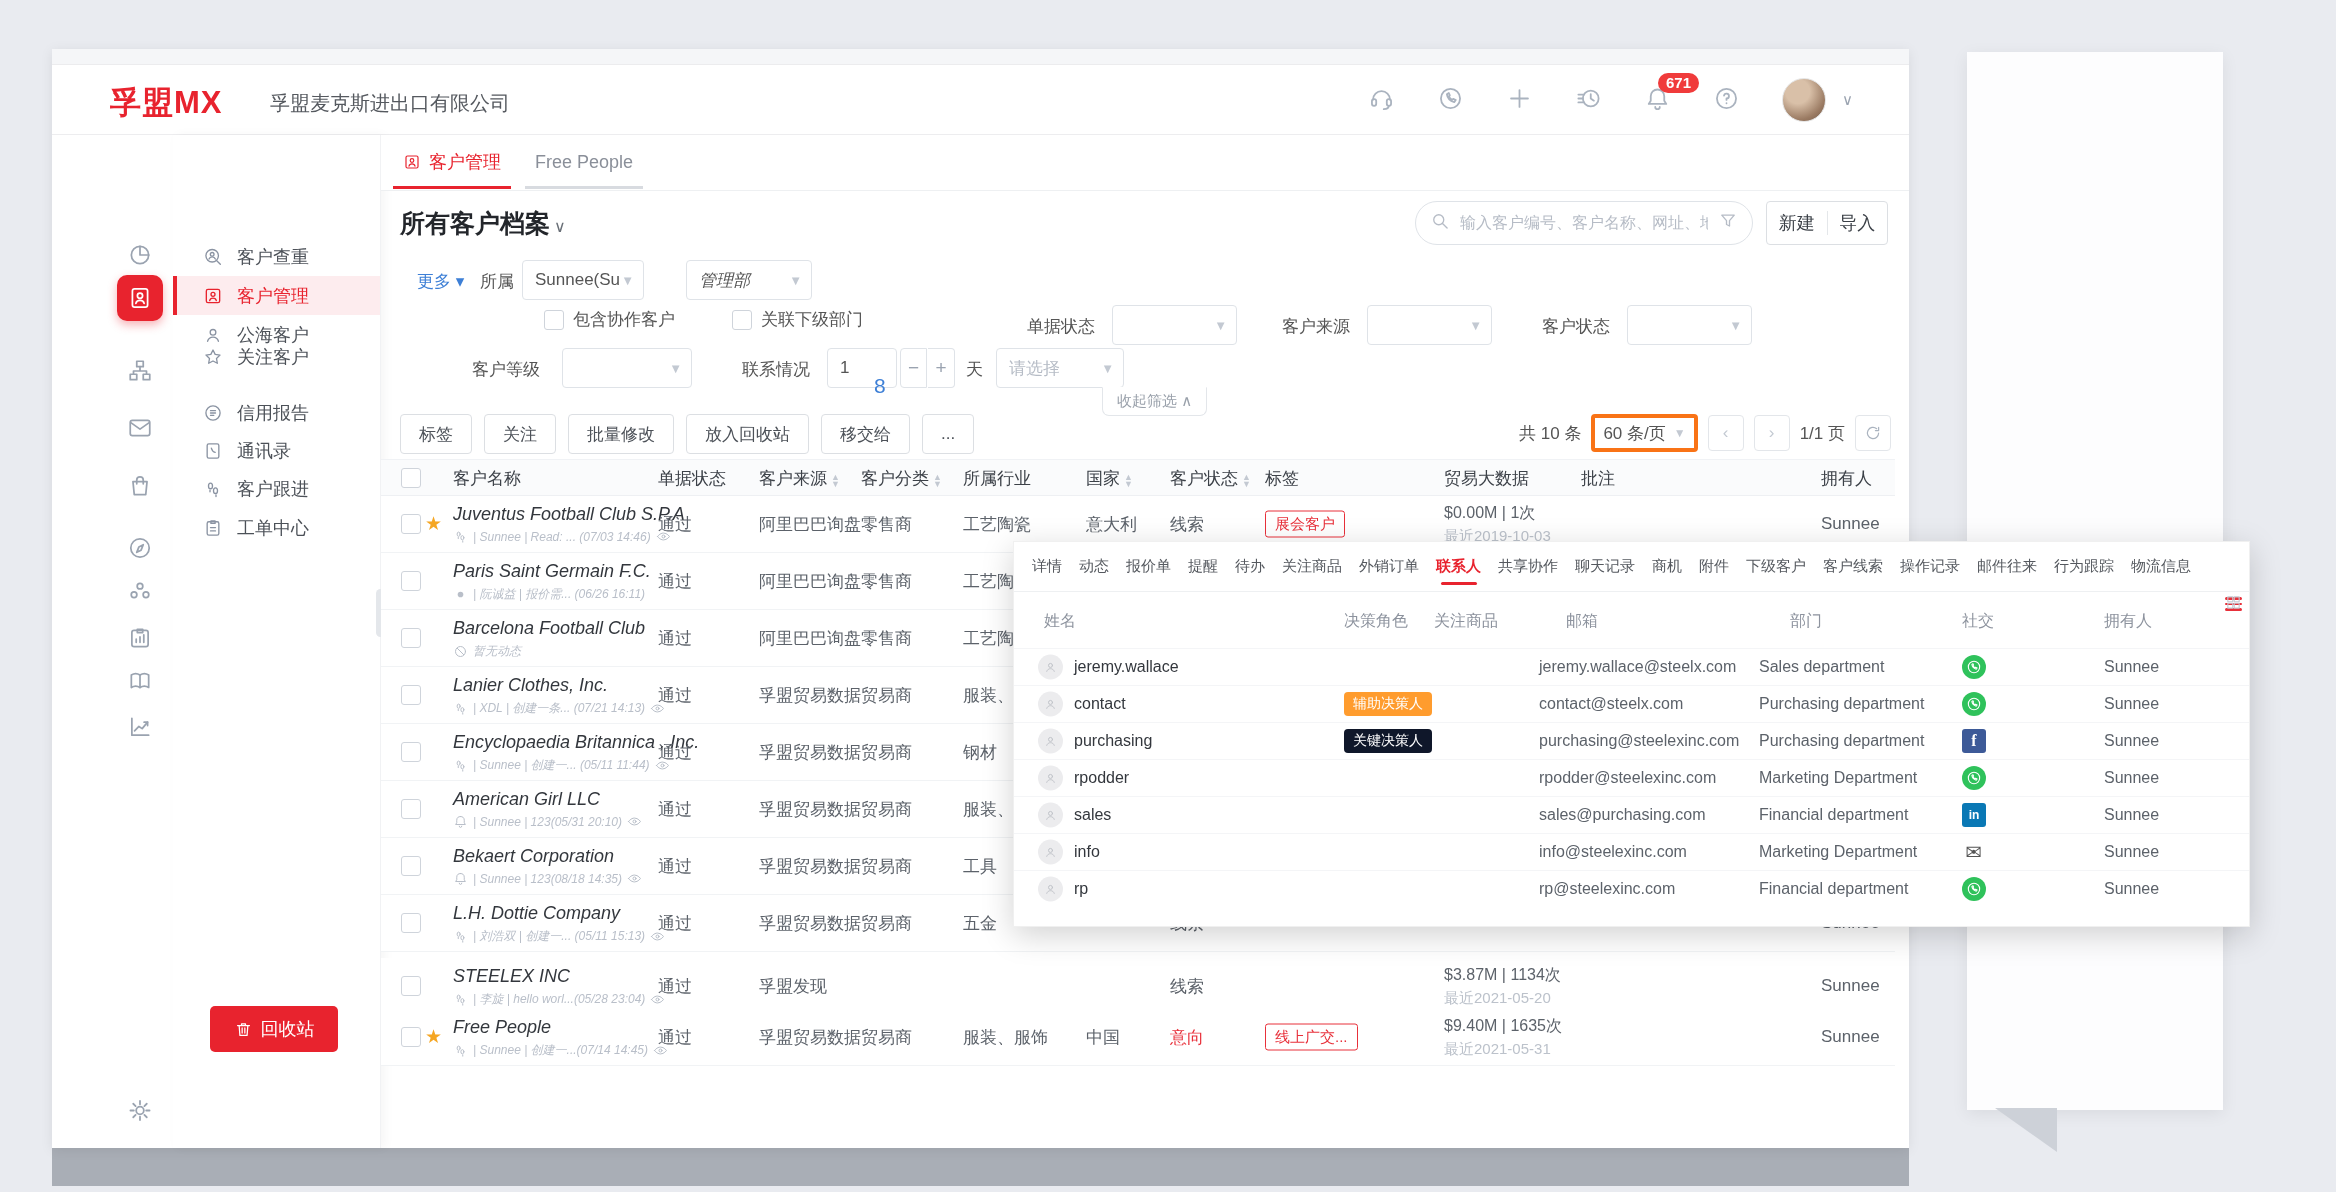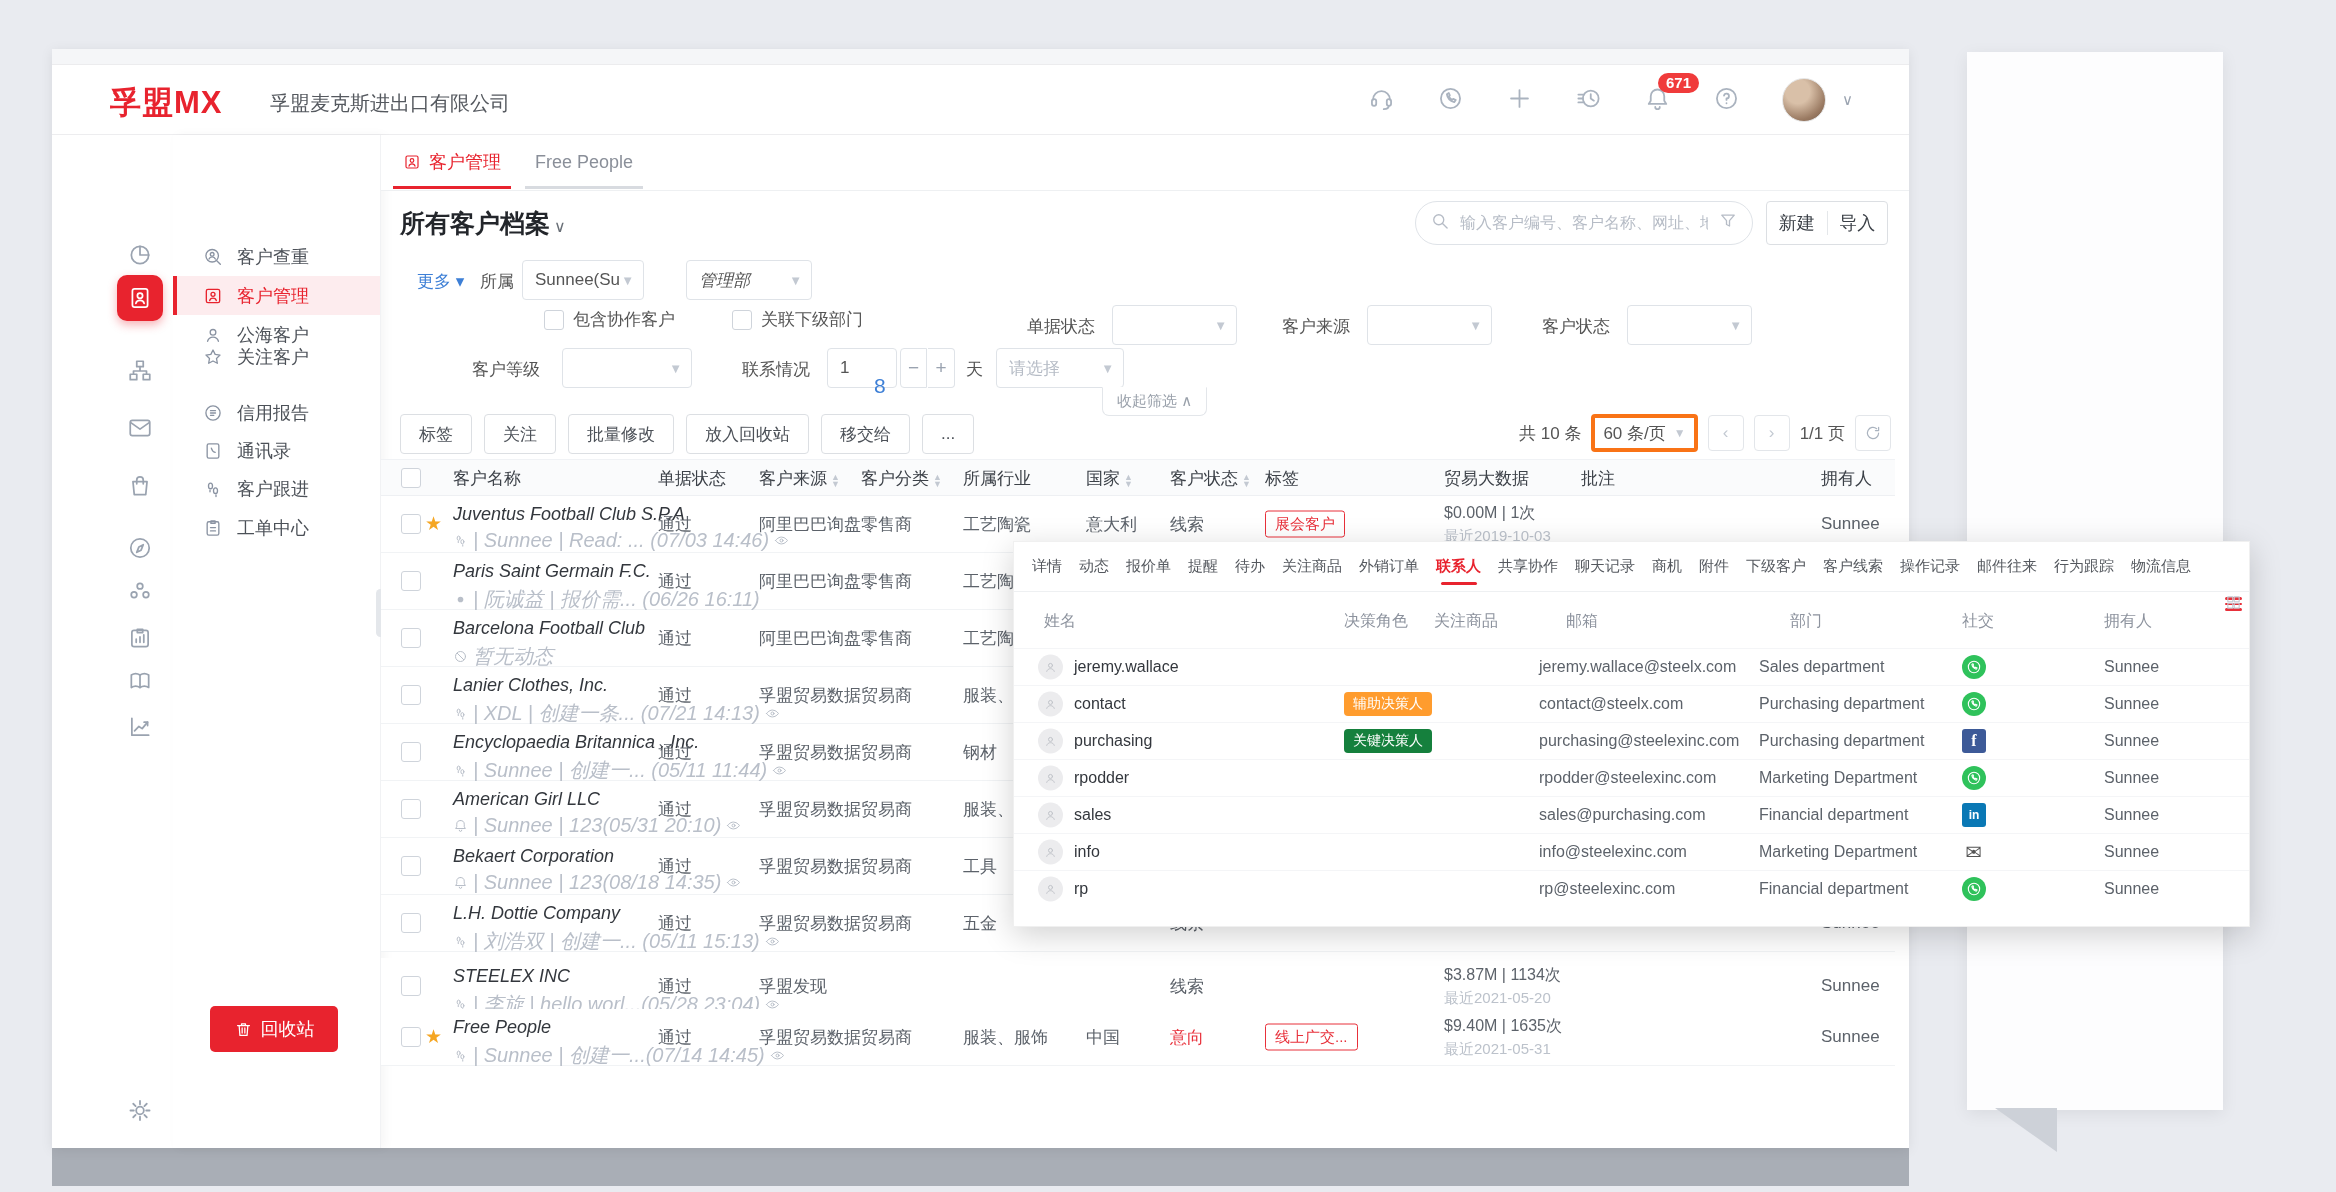--- a/index.html
+++ b/index.html
@@ -88,21 +88,21 @@
       align-items:center;justify-content:center;font-size:17px;cursor:pointer;}
   
   .thead{position:absolute;left:329px;right:14px;top:410px;height:37px;background:#fafbfc;
       border-top:1px solid #f0f2f5;border-bottom:1px solid #eef0f3;font-size:17px;color:#3c4148;}
   .thead span{position:absolute;top:7px;white-space:nowrap;}
   .sorti{display:inline-block;margin-left:4px;color:#c3c9d2;font-size:9px;line-height:.8;vertical-align:middle;}
   .trow{position:absolute;left:329px;right:14px;height:57px;border-bottom:1px solid #f1f3f5;background:#fff;font-size:17px;color:#5c626a;}
   .trow .cell{position:absolute;top:50%;transform:translateY(-50%);white-space:nowrap;}
   .nameb{position:absolute;left:72px;top:8px;font-style:italic;}
   .nameb .nm{font-size:18px;color:#33373d;font-weight:500;white-space:nowrap;}
-  .nameb .sub{margin-top:4px;font-size:20px;color:#b9bfc9;display:flex;align-items:center;gap:5px;white-space:nowrap;}
+  .nameb .sub{margin-top:4px;font-size:12px;color:#b9bfc9;display:flex;align-items:center;gap:5px;white-space:nowrap;}
   .star{position:absolute;left:44px;top:16px;color:#f5a623;font-size:19px;}
   .rowcb{position:absolute;left:20px;top:18px;}
   .rtag{display:inline-block;border:1px solid #e8303a;color:#e8303a;font-size:15px;padding:3px 9px;border-radius:3px;}
   .bd1{font-size:16px;color:#5c626a;}
   .bd2{margin-top:3px;font-size:15px;color:#bcc2cb;}
   .cred{color:#e8303a;}
   .scrollthumb{position:absolute;left:1845px;top:691px;width:8px;height:62px;background:#d7dade;border-radius:4px;}
   
   .overlay{position:absolute;left:1013px;top:541px;width:1237px;height:386px;background:#fff;z-index:40;
       box-shadow:0 8px 30px rgba(0,0,0,.18);border:1px solid #f0f0f0;}
@@ -115,21 +115,21 @@
   .ohead span{position:absolute;white-space:nowrap;}
   .viewtoggles{position:absolute;right:24px;top:0;display:flex;gap:14px;align-items:center;}
   .hbars{display:inline-flex;flex-direction:column;gap:3px;cursor:pointer;}
   .hbars i{width:17px;height:2.5px;background:#e8303a;border-radius:2px;}
   .crow{position:absolute;left:0;right:0;height:37px;border-top:1px solid #f4f5f7;font-size:16px;color:#5c626a;}
   .crow .ccell{position:absolute;top:50%;transform:translateY(-50%);white-space:nowrap;}
   .cavatar{width:25px;height:25px;border-radius:50%;background:#ececee;color:#c0c3c9;display:flex;
       align-items:center;justify-content:center;}
   .roletag{display:inline-block;color:#fff;font-size:14px;padding:3px 9px;border-radius:4px;}
   .roletag.orange{background:#ff9c2e;}
-  .roletag.red{background:#15803d;}
+  .roletag.red{background:#0f172a;}
   .soc{display:inline-flex;width:24px;height:24px;border-radius:50%;align-items:center;justify-content:center;}
   .soc.wa{background:#2fc25b;color:#fff;}
   .soc.fb{background:#3d5a98;border-radius:3px;color:#fff;font-weight:700;font-size:16px;font-family:"Liberation Serif","DejaVu Serif",serif;}
   .soc.li{background:#0a78b5;border-radius:3px;color:#fff;font-weight:700;font-size:12px;}
   .soc.em{color:#555;font-size:20px;}
 </style>
 </head>
 <body>
 
 <div class="page">

